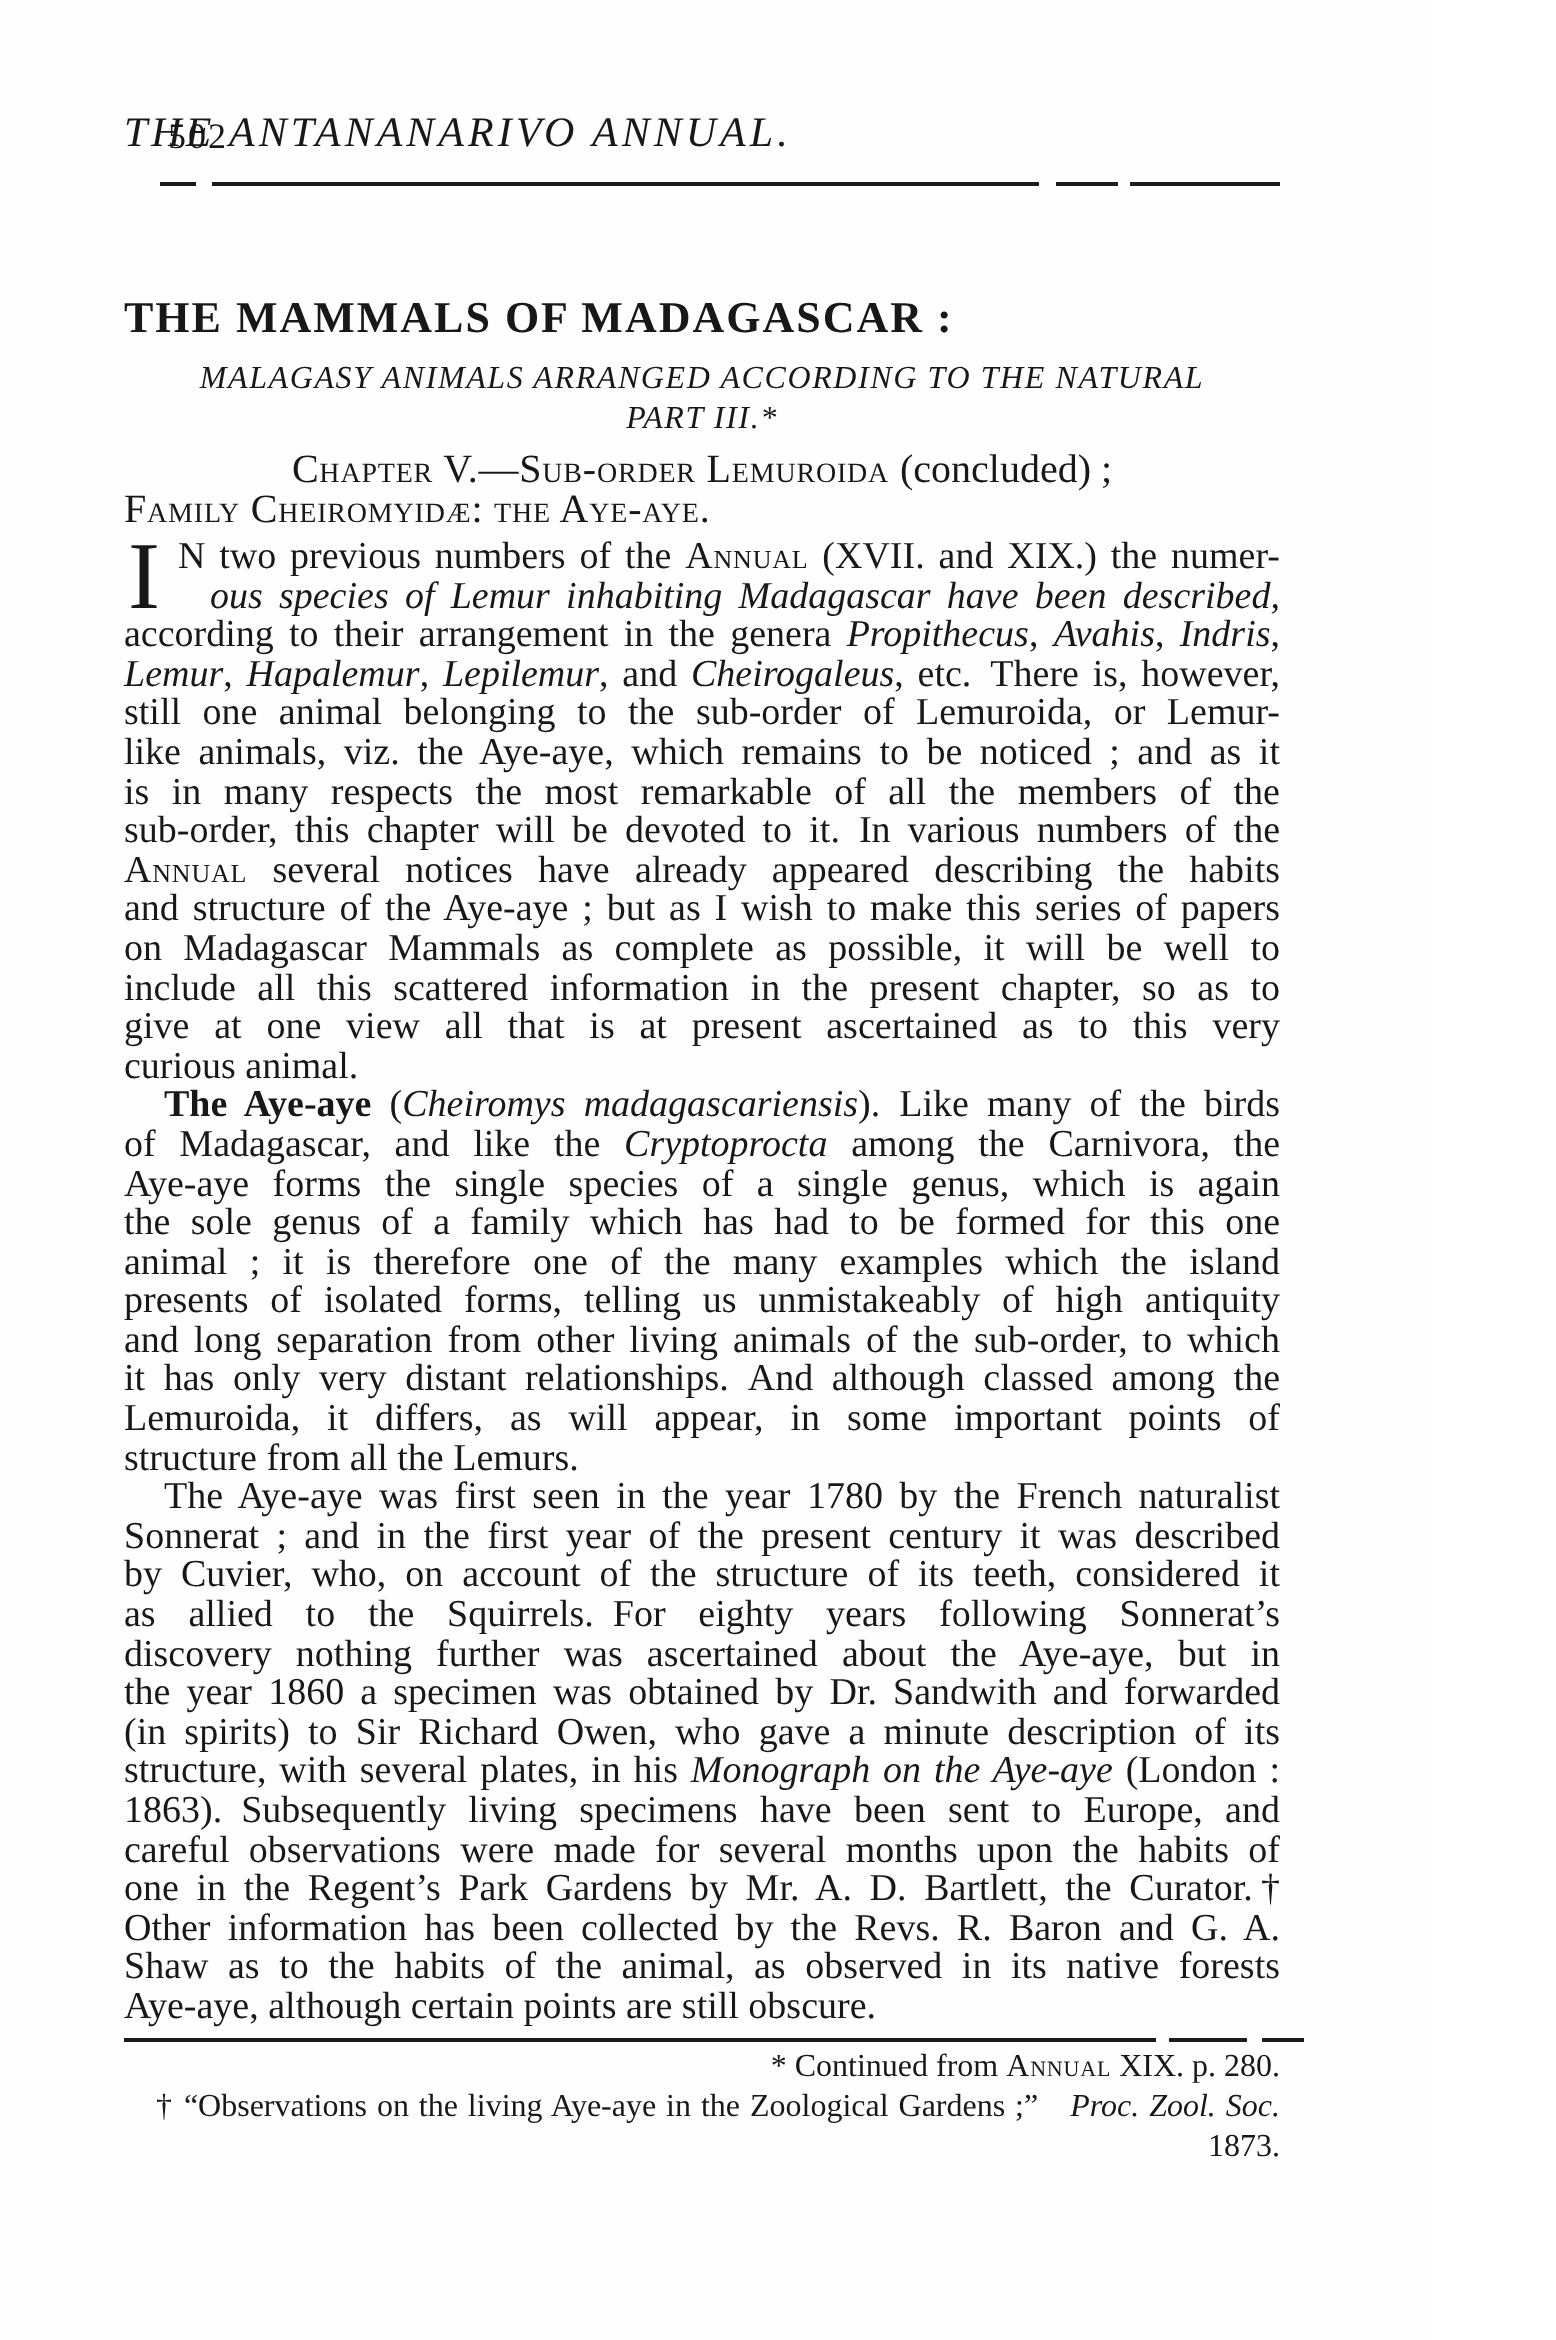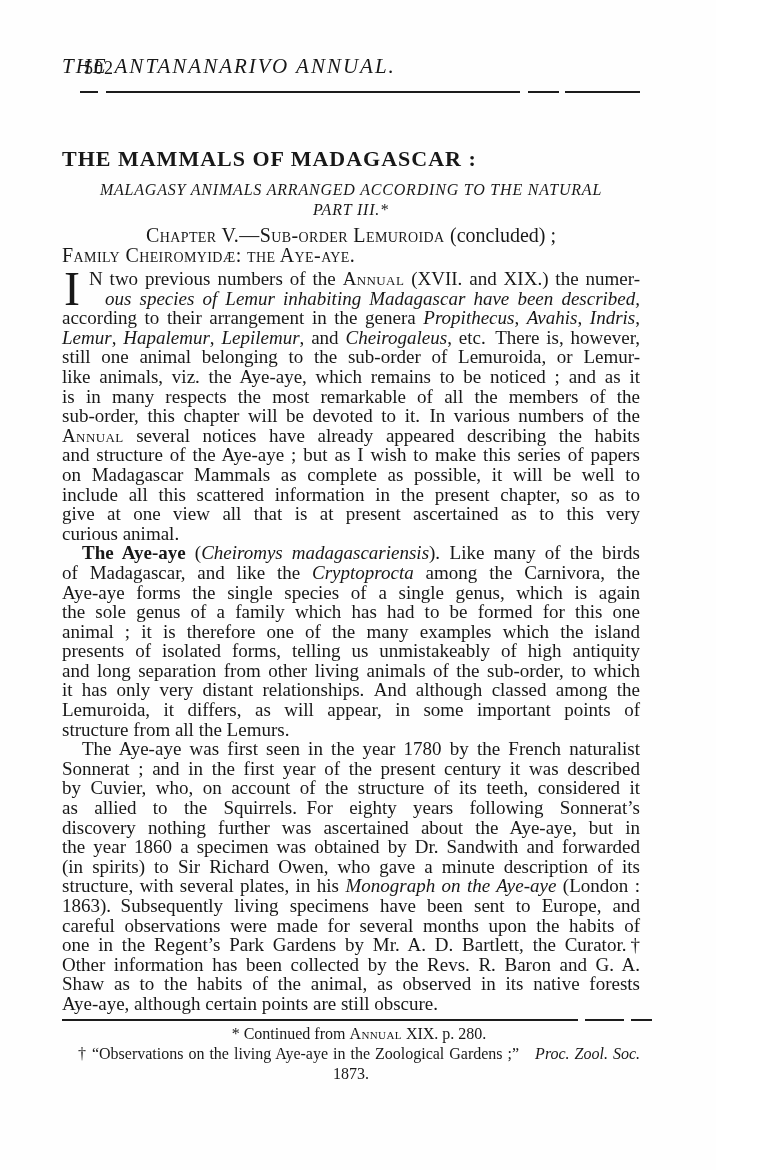--- a/index.html
+++ b/index.html
@@ -50,21 +50,21 @@
   }
   
   .rule-foot{
     height:2px;margin-top:5px;margin-right:-12px;
     background:linear-gradient(90deg,
       #1c1c1c 0 87.5%, transparent 87.5% 88.6%,
       #1c1c1c 88.6% 95.2%, transparent 95.2% 96.4%,
       #1c1c1c 96.4% 100%);
   }
   .footnotes{margin-top:3px;font-size:16px;line-height:20px;}
-  .footnotes .line{text-align:center;text-align-last:auto;}
+  .footnotes .line{text-align:right;text-align-last:auto;}
   .footnotes .line:nth-of-type(1),
   .footnotes .line:nth-of-type(2){text-indent:16px;}
   .footnotes .line:nth-of-type(2){text-align:justify;text-align-last:justify;}
 </style>
 </head>
 <body>
 
 <div class="page">
 
   <div class="runhead">

